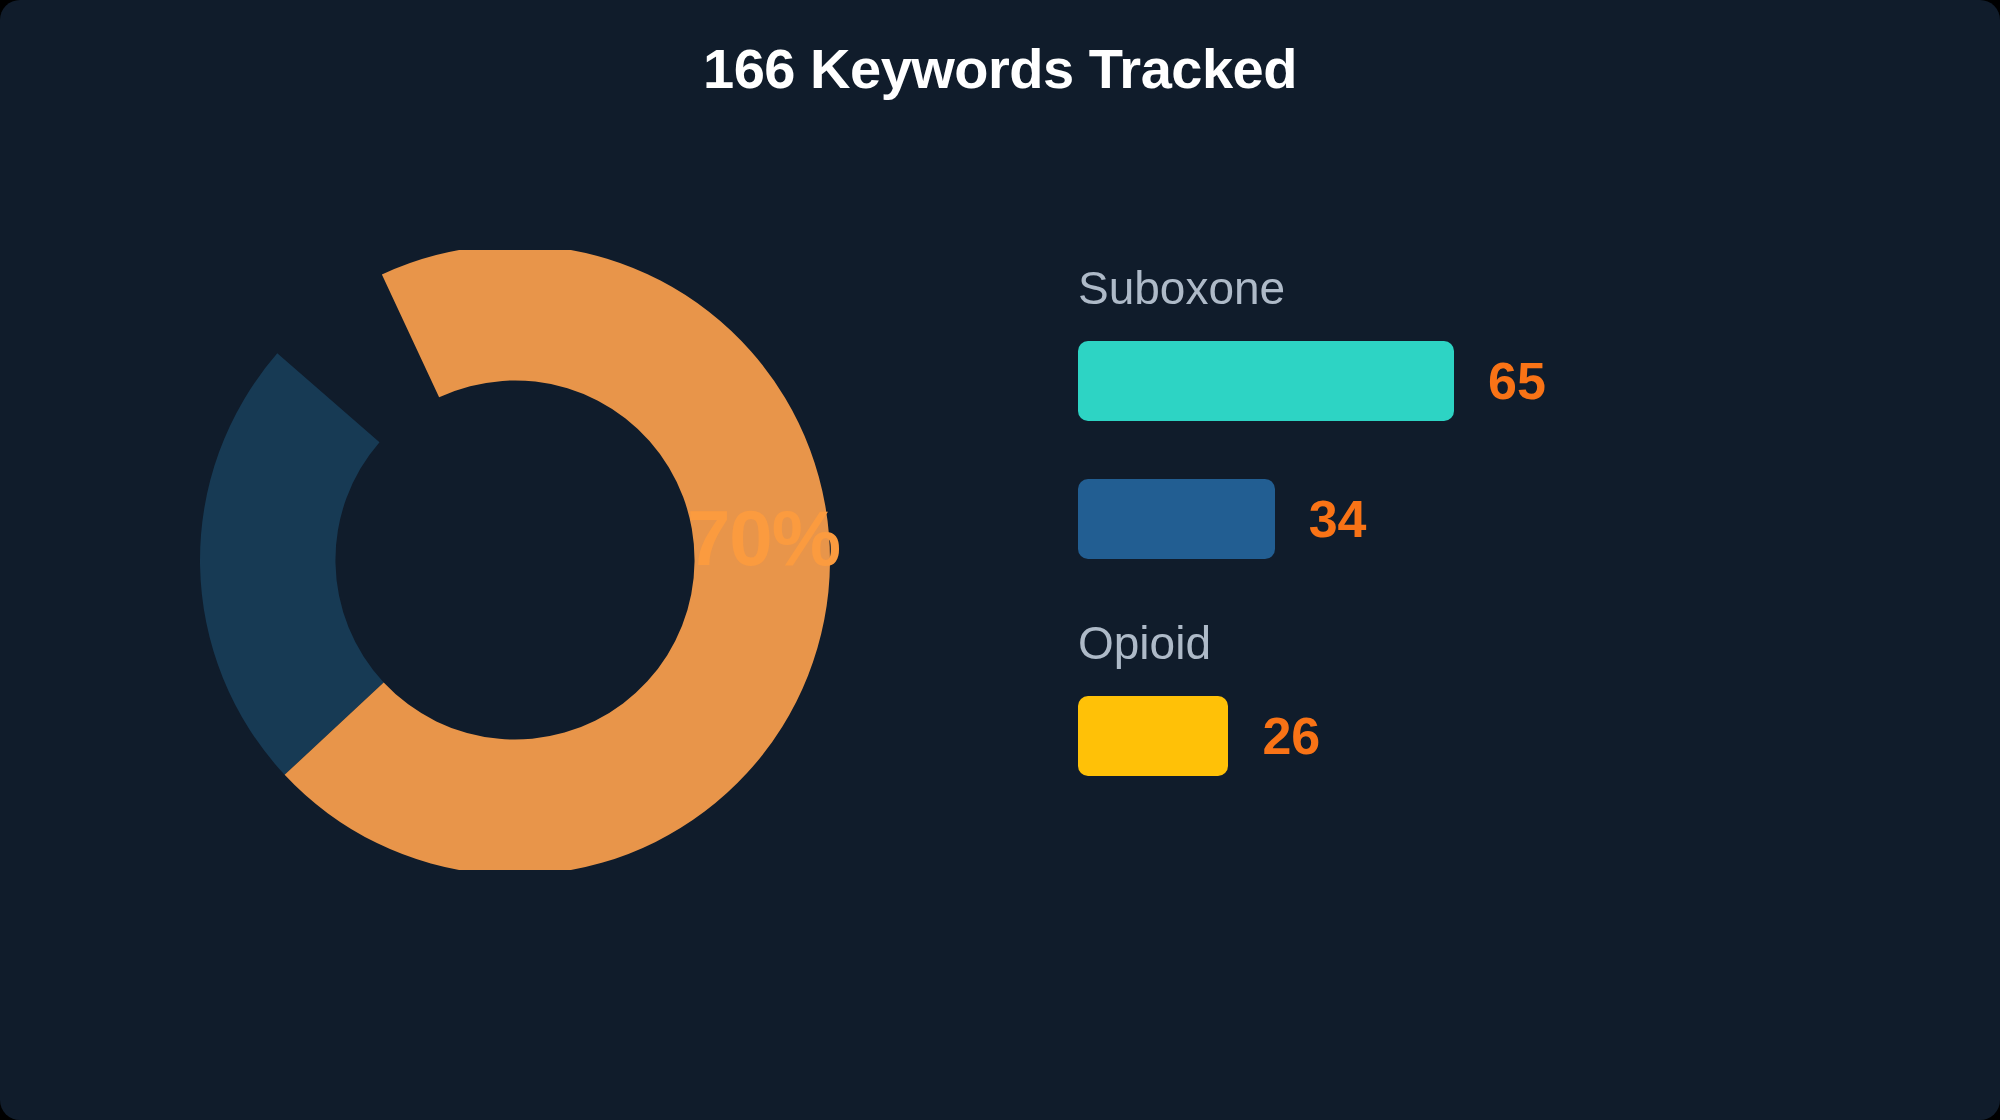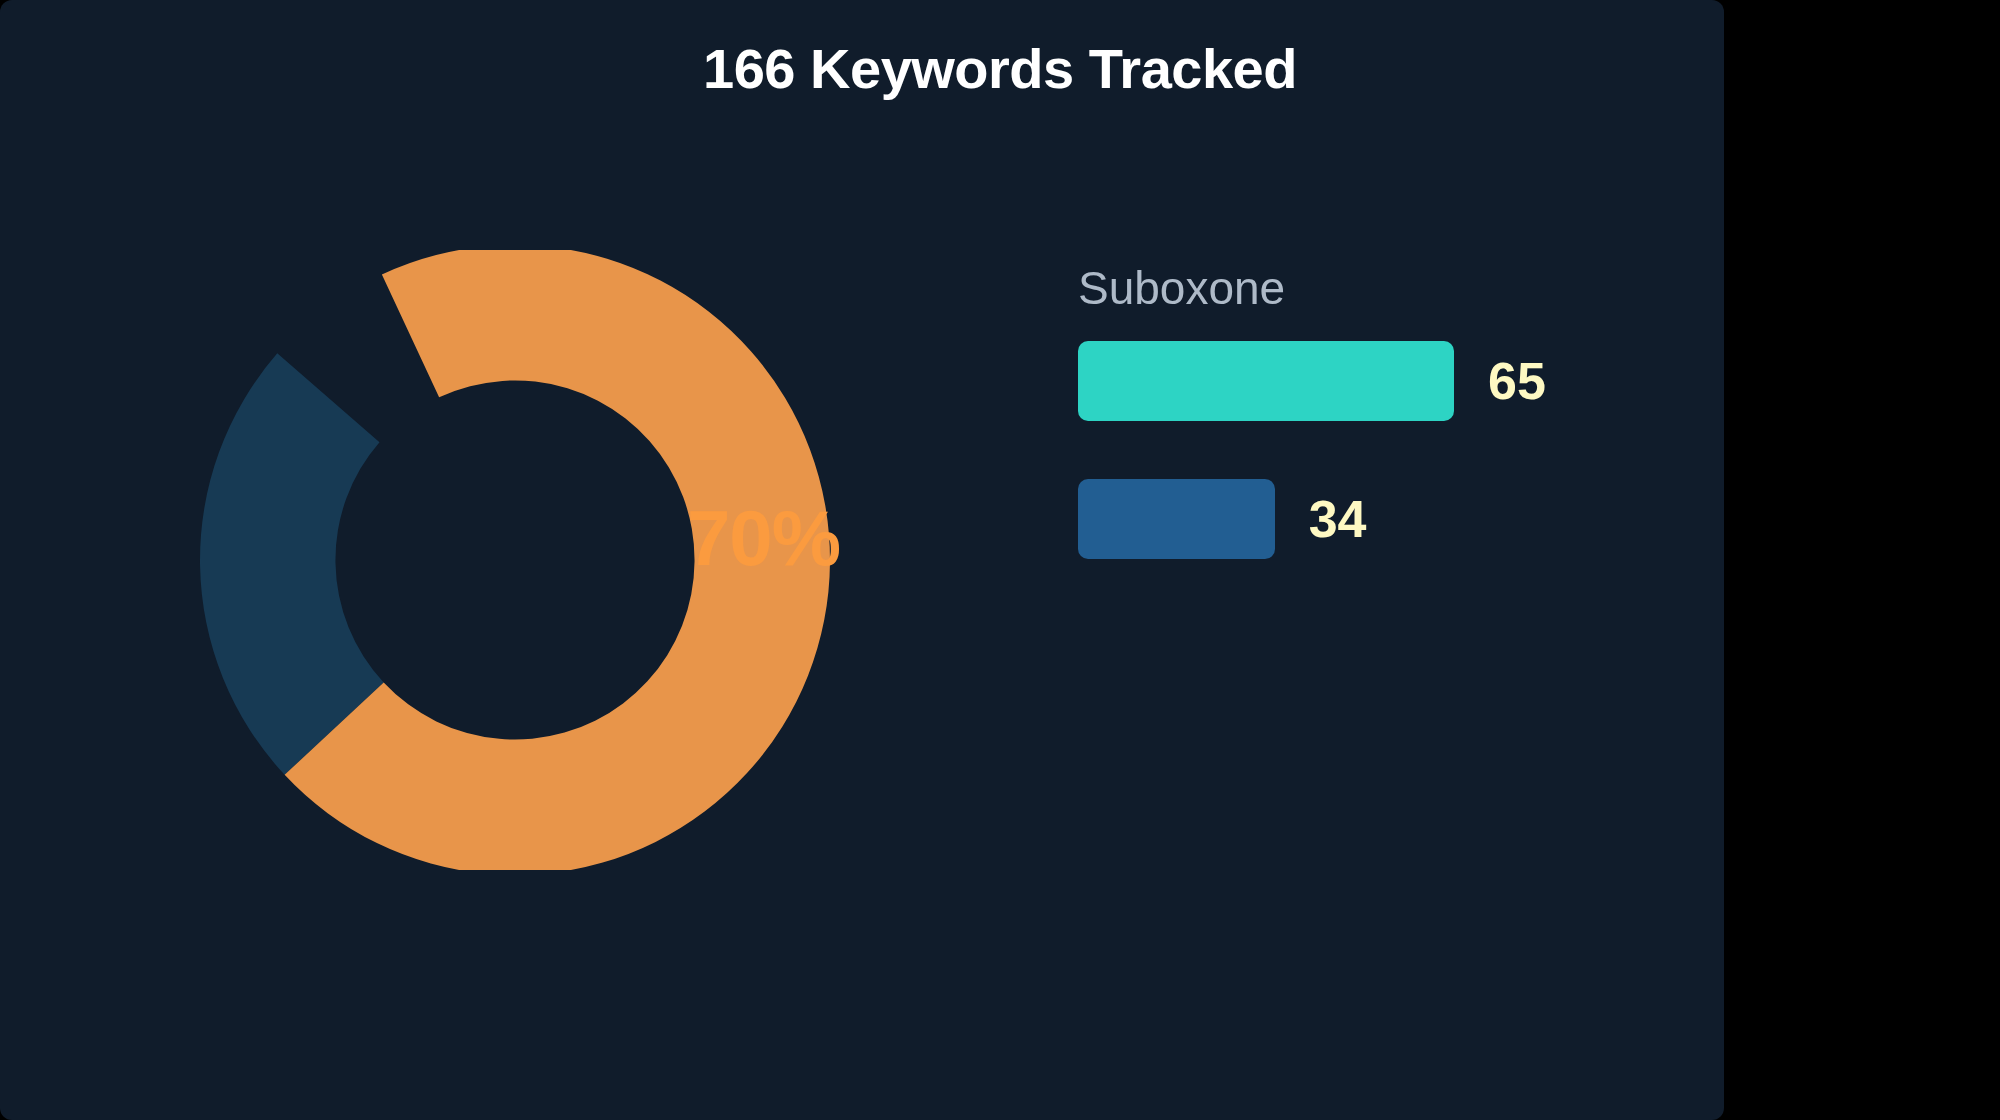--- a/index.html
+++ b/index.html
@@ -10,24 +10,24 @@
   body {
     width: 2000px;
     height: 1120px;
     overflow: hidden;
     font-family: "Liberation Sans", sans-serif;
   }
   .card {
     position: absolute;
     left: 0;
     top: 0;
-    width: 1724px;
+    width: 2000px;
     height: 1120px;
     background: #101c2b;
-    border-radius: 12px;
+    border-radius: 20px;
     overflow: hidden;
   }
   .title {
     position: absolute;
     left: 0;
     top: 36px;
     width: 2000px;
     text-align: center;
     color: #ffffff;
     font-size: 56px;
@@ -79,21 +79,21 @@
   .bar-line {
     display: flex;
     align-items: center;
     height: 80px;
   }
   .bar-fill {
     height: 80px;
     border-radius: 10px;
   }
   .bar-value {
-    color: #fef9c3;
+    color: #f97316;
     font-size: 52px;
     font-weight: 700;
     margin-left: 34px;
     line-height: 1;
     white-space: nowrap;
   }
 </style>
 </head>
 <body>
 
@@ -121,15 +121,22 @@
       </div>
     </div>
 
     <div class="bar-row">
       <div class="bar-line">
         <div class="bar-fill" id="bar-1" style="width: 196.677px; background: rgb(34, 94, 146);"></div>
         <div class="bar-value">34</div>
       </div>
     </div>
 
+    <div class="bar-row">
+      <div class="bar-label">Opioid</div>
+      <div class="bar-line">
+        <div class="bar-fill" id="bar-2" style="width: 150.4px; background: rgb(255, 193, 7);"></div>
+        <div class="bar-value">26</div>
+      </div>
+    </div>
 
   </div>
 </div>
 
 </body></html>

